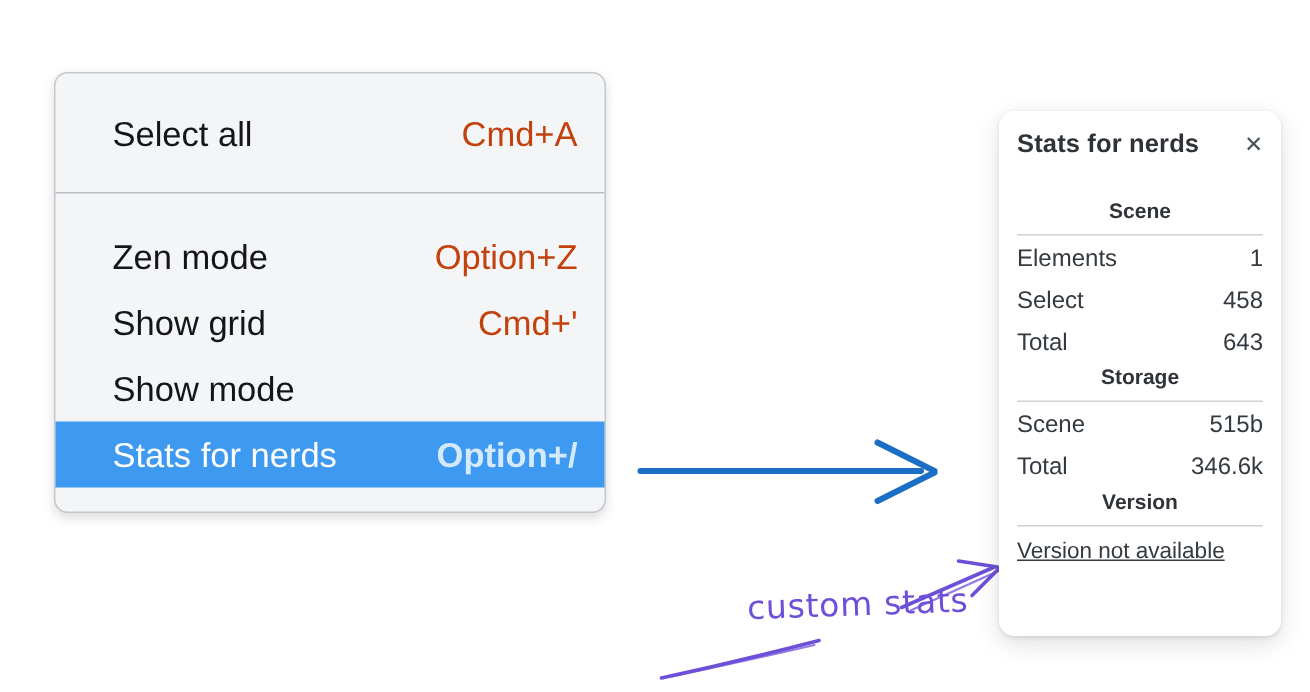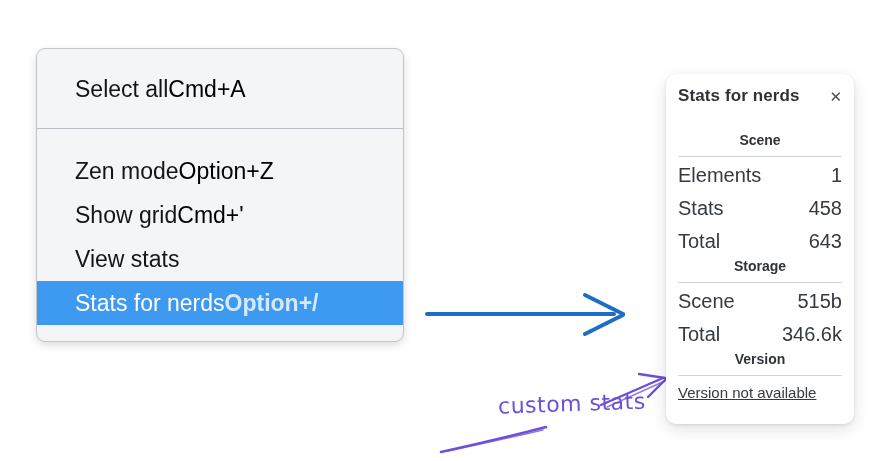--- a/index.html
+++ b/index.html
@@ -10,42 +10,42 @@
 
   
   .menu{
     position:absolute;left:36px;top:48px;width:368px;
     background:var(--menu-bg,#f4f5f6);
     border:1px solid #c3c7cb;border-radius:9px;
     padding:18px 0 16px 0;box-sizing:border-box;
     box-shadow:0 3px 8px rgba(0,0,0,.14);
   }
   .menu-item{
-    height:44px;display:flex;align-items:center;justify-content:flex-start;
+    height:44px;display:flex;align-items:center;justify-content:space-between;
     padding:0 18px 0 38px;font-size:23px;color:#141517;cursor:default;
   }
-  .menu-item .mi-shortcut{color:#000000;}
+  .menu-item .mi-shortcut{color:#c2410c;}
   .menu-item.highlighted{background:var(--menu-highlight,#3d9af0);color:#ffffff;}
   .menu-item.highlighted .mi-shortcut{color:rgba(255,255,255,.78);font-weight:bold;}
   .menu-sep{border-top:1px solid #b9bec4;margin:17px 0 20px 0;}
 
   
   .panel{
     position:absolute;left:666px;top:74px;width:188px;min-height:350px;
     box-sizing:border-box;background:#ffffff;border-radius:10px;
     padding:12px 12px 14px 12px;color:#343a40;
     box-shadow:0 1px 3px rgba(0,0,0,.10),0 5px 16px rgba(0,0,0,.12);
   }
   .panel-header{display:flex;align-items:center;justify-content:space-between;height:20px;}
   .panel-title{font-size:17px;font-weight:bold;color:#2f3338;letter-spacing:.1px;}
   .panel-close{font-size:15px;color:#495057;cursor:pointer;line-height:1;}
   .sec-heading{text-align:center;font-size:14px;font-weight:bold;color:#2f3338;}
   .section-scene .sec-heading{margin-top:26px;}
   .sec-sep{border-top:1px solid var(--panel-separator,#ced4da);margin:8px 0 2px 0;}
-  .stat-row{display:flex;justify-content:space-between;font-size:20px;padding:5px 0;}
+  .stat-row{display:flex;justify-content:space-between;font-size:16px;padding:5px 0;}
   .stat-note{font-size:15px;padding:6px 0 2px 0;text-decoration:underline;}
 
   
   .overlay{position:absolute;left:0;top:0;width:873px;height:461px;pointer-events:none;}
   .arrow-blue{stroke:var(--arrow-blue,#1b6ec4);fill:none;stroke-width:4;stroke-linecap:round;stroke-linejoin:round;}
   .anno-purple{stroke:var(--annotation-purple,#6d4fd8);fill:none;stroke-width:2.4;stroke-linecap:round;stroke-linejoin:round;}
   .anno-purple.thin{stroke-width:1.4;opacity:.75;}
   .custom-stats{
     position:absolute;left:498px;top:391px;width:160px;
     font-family:"DejaVu Sans",sans-serif;font-size:22px;letter-spacing:.5px;
@@ -65,21 +65,21 @@
     <div class="menu-sep"></div>
     <div class="menu-item">
       <span class="mi-label">Zen mode</span>
       <span class="mi-shortcut">Option+Z</span>
     </div>
     <div class="menu-item">
       <span class="mi-label">Show grid</span>
       <span class="mi-shortcut">Cmd+'</span>
     </div>
     <div class="menu-item">
-      <span class="mi-label">View stats</span>
+      <span class="mi-label">Show mode</span>
     </div>
     <div class="menu-item highlighted">
       <span class="mi-label">Stats for nerds</span>
       <span class="mi-shortcut">Option+/</span>
     </div>
   </div>
 
   <svg class="overlay" viewBox="0 0 873 461">
 
     <g>
@@ -112,21 +112,21 @@
     </div>
 
     <div class="section section-scene">
       <div class="sec-heading">Scene</div>
       <div class="sec-sep"></div>
       <div class="stat-row">
         <span>Elements</span>
         <span>1</span>
       </div>
       <div class="stat-row">
-        <span>Stats</span>
+        <span>Select</span>
         <span>458</span>
       </div>
       <div class="stat-row">
         <span>Total</span>
         <span>643</span>
       </div>
     </div>
 
     <div class="section">
       <div class="sec-heading">Storage</div>

